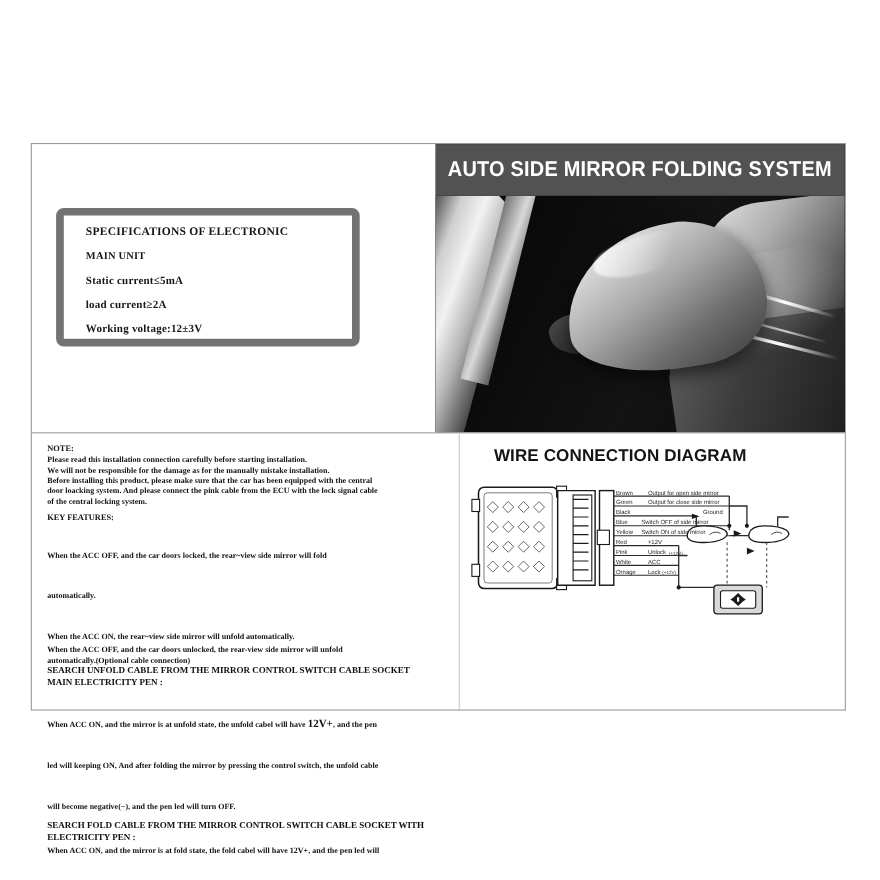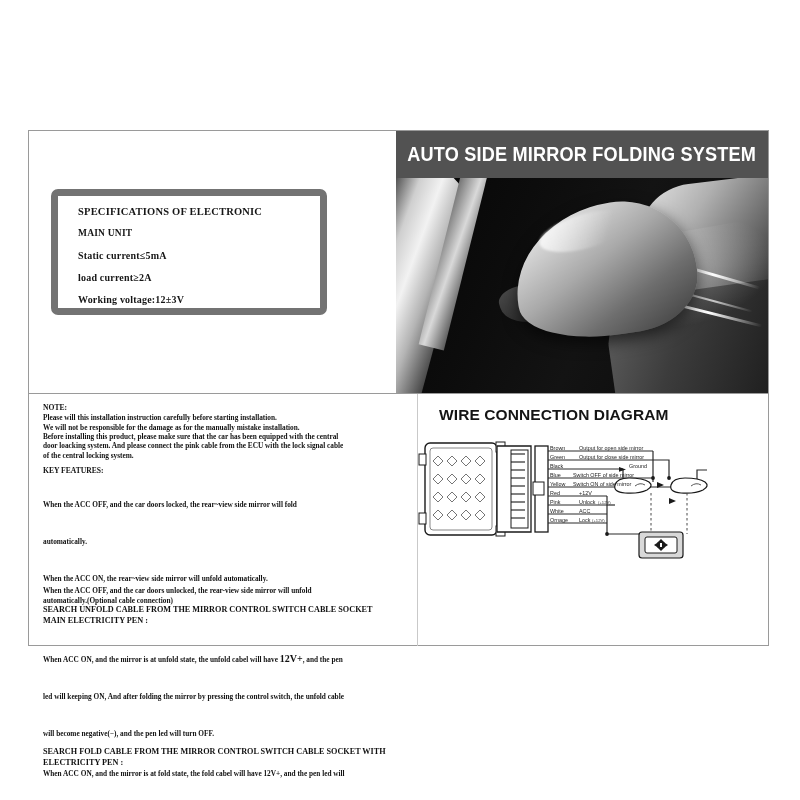--- a/index.html
+++ b/index.html
@@ -149,21 +149,21 @@
   }
   .n-head { font-size: 7.6px; line-height: 9.2px; margin: 0 0 1px 0; }
   .n-line { font-size: 7.3px; line-height: 9.4px; margin: 0; }
   .n-line.loose { line-height: 14px; margin-top: 23px; }
   .n-caps { font-size: 8.2px; line-height: 10.6px; margin: 0; }
   .n-gap { height: 6px; }
   .n-gap-sm { height: 3px; }
   .big12 { font-size: 10px; }
 
   
-  #diag { position: absolute; left: 378px; top: 263px; width: 352px; height: 252px; }
+  #diag { position: absolute; left: 388px; top: 263px; width: 352px; height: 252px; }
   #diag-title {
     position: absolute; left: 32px; top: 12px;
     font-family: "Liberation Sans", sans-serif;
     font-weight: bold; font-size: 15.5px; color: #141414;
     letter-spacing: .1px; white-space: nowrap;
   }
   #diag-svg { position: absolute; left: 0; top: 0; }
 </style>
 </head>
 <body>
@@ -198,21 +198,21 @@
         <div id="mirror-high"></div>
       </div>
     </div>
   </div>
 
   <div id="divider"></div>
   <div id="v-divider"></div>
 
   <div id="notes">
     <p class="n-head">NOTE:</p>
-    <p class="n-line">Please will this installation instruction carefully before starting installation.</p>
+    <p class="n-line">Please read this installation connection carefully before starting installation.</p>
     <p class="n-line">We will not be responsible for the damage as for the manually mistake installation.</p>
     <p class="n-line">Before installing this product, please make sure that the car has been equipped with the central</p>
     <p class="n-line">door loacking system. And please connect the pink cable from the ECU with the lock signal cable</p>
     <p class="n-line">of the central locking system.</p>
     <div class="n-gap"></div>
     <p class="n-head">KEY FEATURES:</p>
     <p class="n-line loose">When the ACC OFF, and the car doors locked, the rear~view side mirror will fold</p>
     <p class="n-line loose">automatically.</p>
     <p class="n-line loose">When the ACC ON, the rear~view side mirror will unfold automatically.</p>
     <p class="n-line">When the ACC OFF, and the car doors unlocked, the rear-view side mirror will unfold</p>

